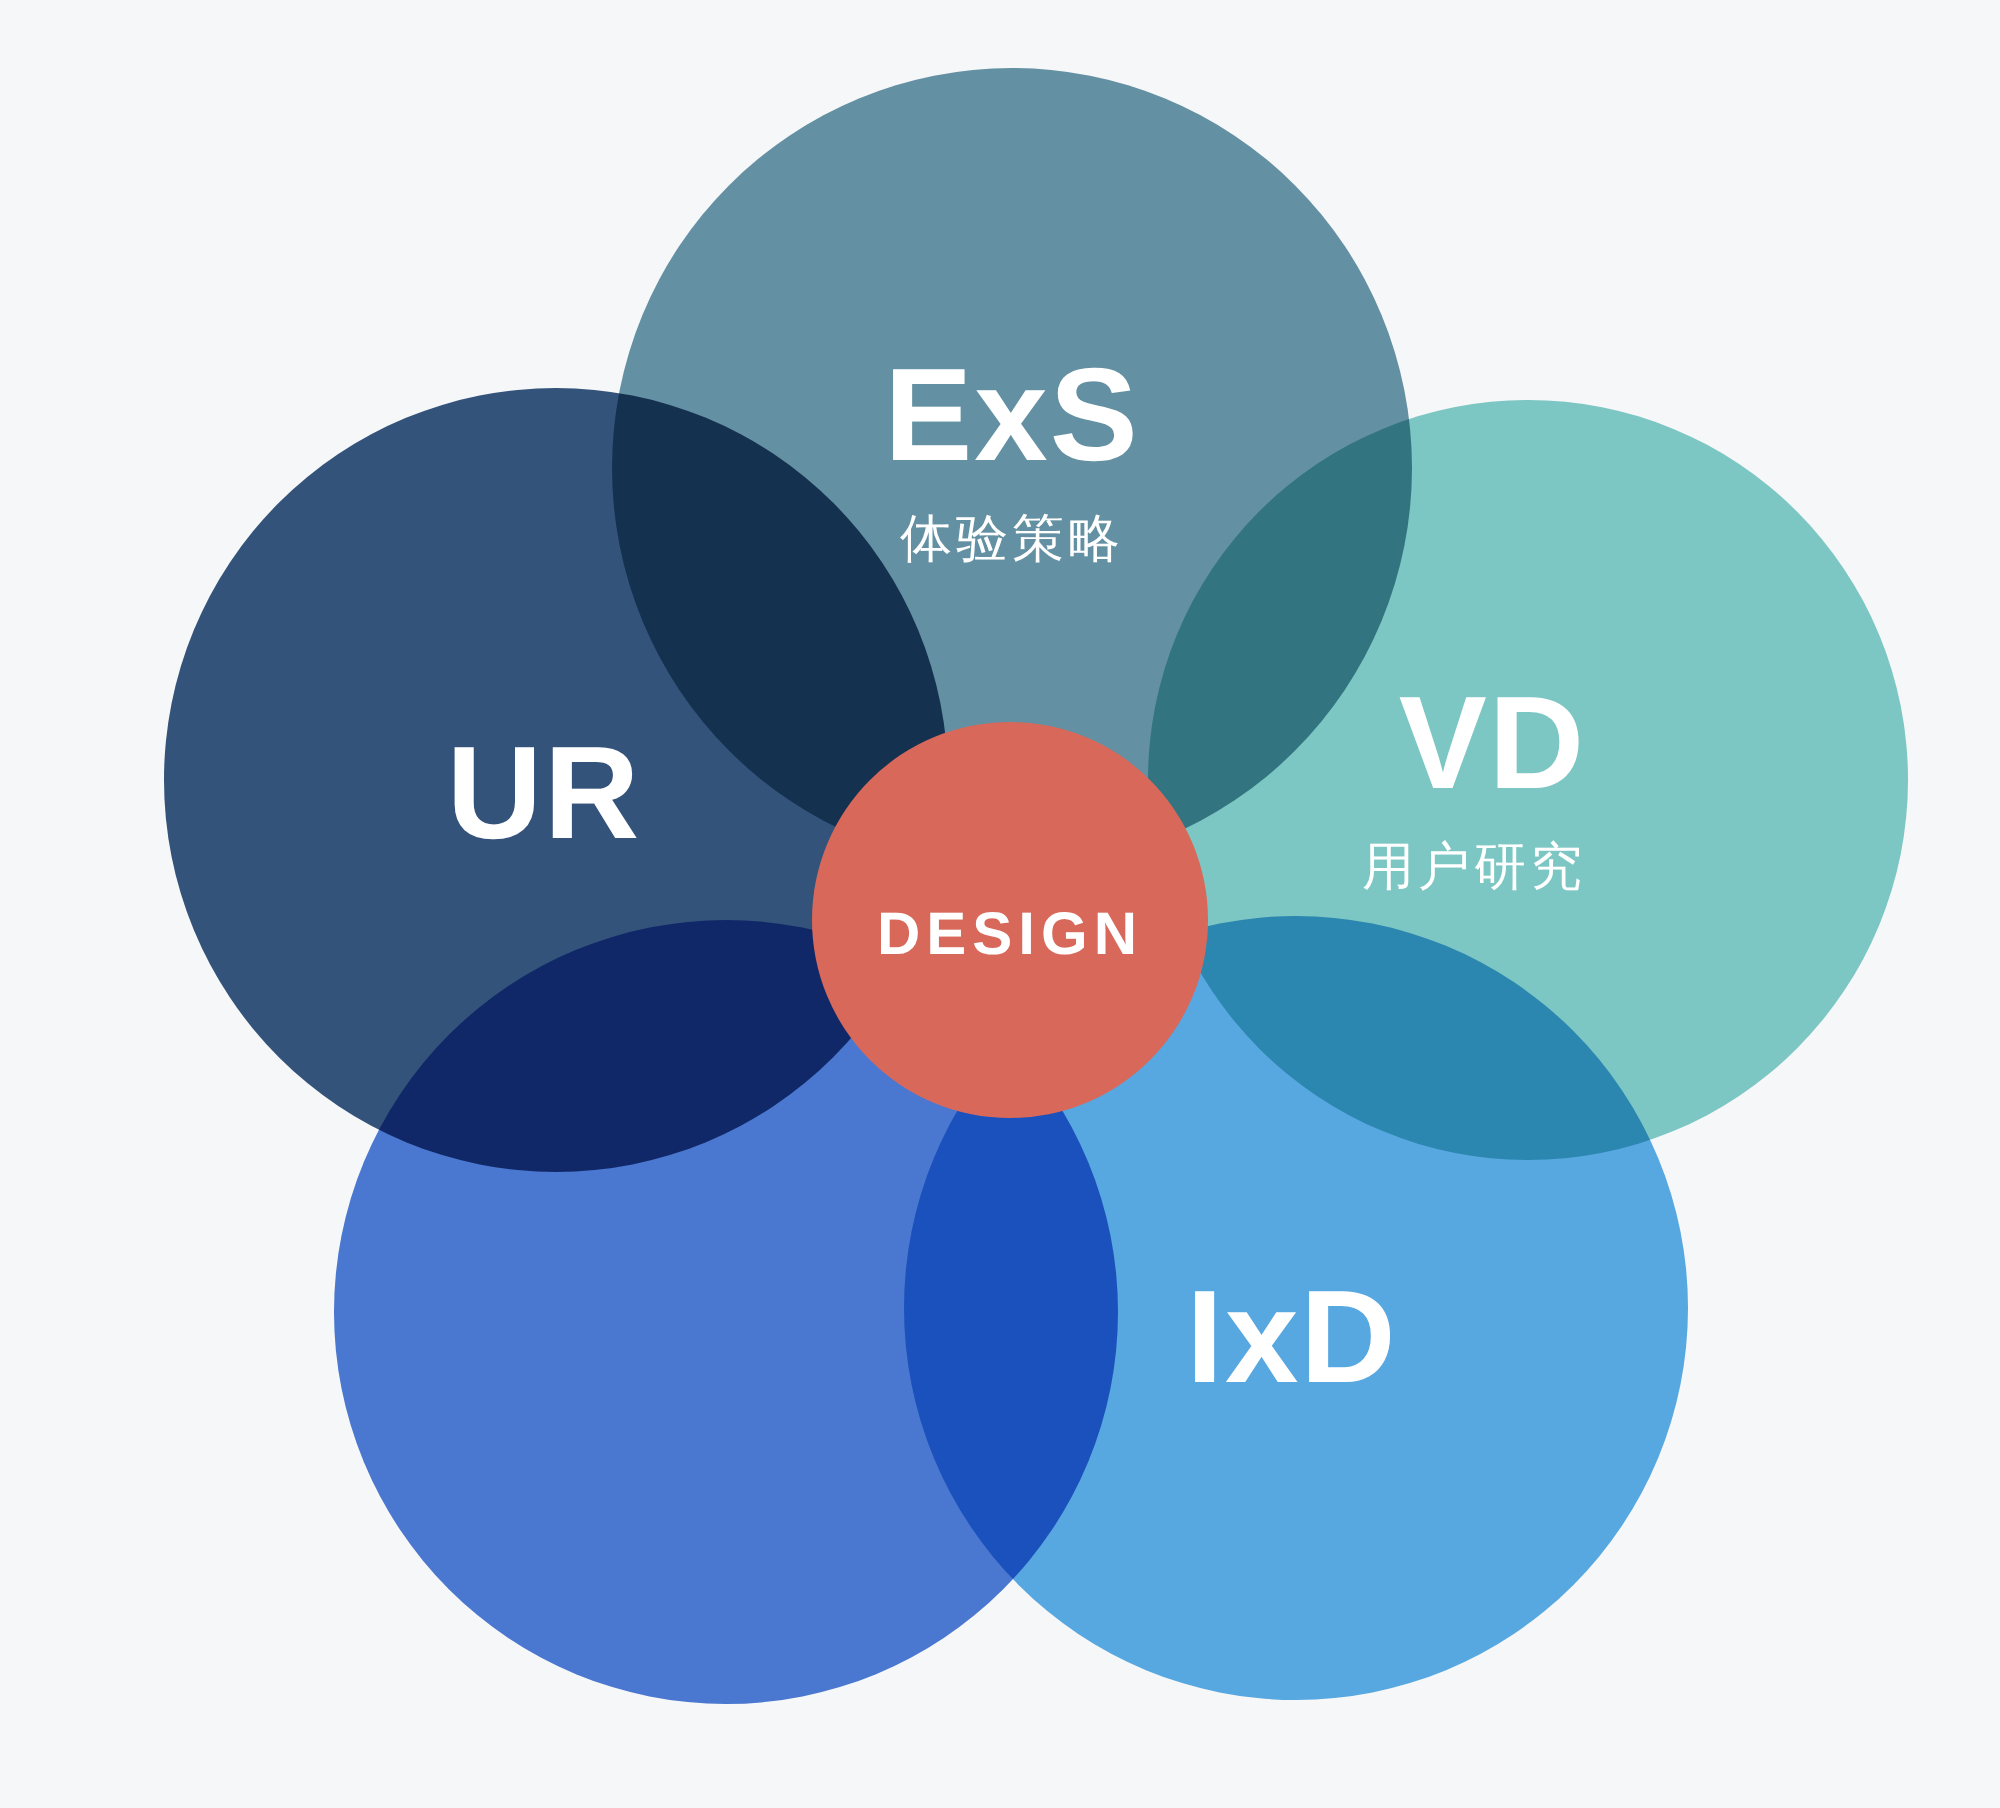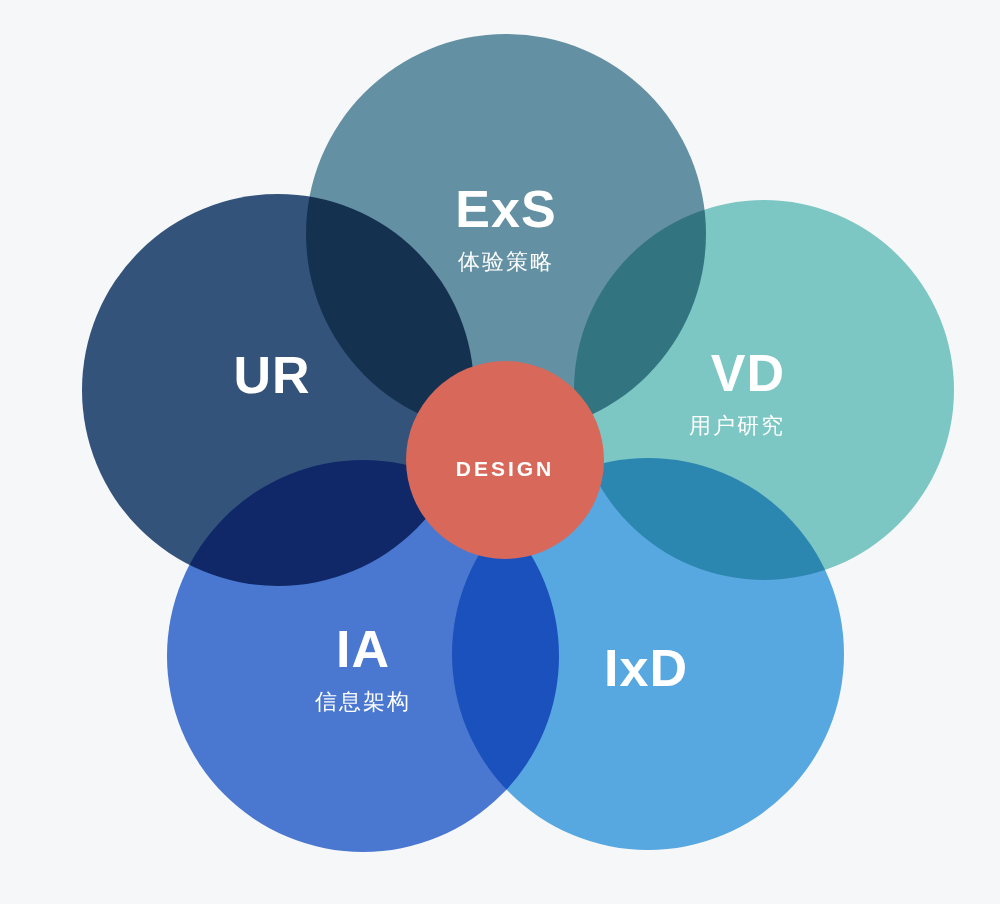--- a/index.html
+++ b/index.html
@@ -39,46 +39,46 @@
   .label-group {
     position: absolute;
     transform: translate(-50%, -50%);
     text-align: center;
     color: #ffffff;
     z-index: 10;
     white-space: nowrap;
     pointer-events: none;
   }
   .abbr {
-    font-size: 52px;
+    font-size: 66px;
     font-weight: 600;
     line-height: 1;
     letter-spacing: 1px;
   }
   .zh {
-    font-size: 22px;
+    font-size: 26px;
     font-weight: 500;
     line-height: 1;
     margin-top: 16px;
     letter-spacing: 2px;
   }
   .lbl-exs { left: 506px; top: 228px; }
-  .lbl-ur  { left: 272px; top: 375px; text-align: center; }
+  .lbl-ur  { left: 272px; top: 396px; text-align: center; }
   .lbl-vd  { left: 737px; top: 392px; text-align: right; }
   .lbl-ia  { left: 363px; top: 668px; }
   .lbl-ixd { left: 646px; top: 668px; }
 
   .lbl-hub { left: 505px; top: 463px; }
   .hub-abbr {
     font-size: 46px;
     font-weight: 600;
     line-height: 1;
   }
   .hub-word {
-    font-size: 21px;
+    font-size: 30px;
     font-weight: 600;
     line-height: 1;
     margin-top: 10px;
     letter-spacing: 3px;
   }
 </style>
 </head>
 <body>
 
 <div id="stage" style="background-color: rgb(246, 247, 248);">
@@ -98,24 +98,20 @@
 
   <div class="label-group lbl-ur">
     <div class="abbr">UR</div>
   </div>
 
   <div class="label-group lbl-vd">
     <div class="abbr">VD</div>
     <div class="zh">用户研究</div>
   </div>
 
-  <div class="label-group lbl-ia">
-    <div class="abbr">IA</div>
-    <div class="zh">信息架构</div>
-  </div>
 
   <div class="label-group lbl-ixd">
     <div class="abbr">IxD</div>
   </div>
 
   <div class="label-group lbl-hub">
     <div class="hub-word">DESIGN</div>
   </div>
 
 </div>

